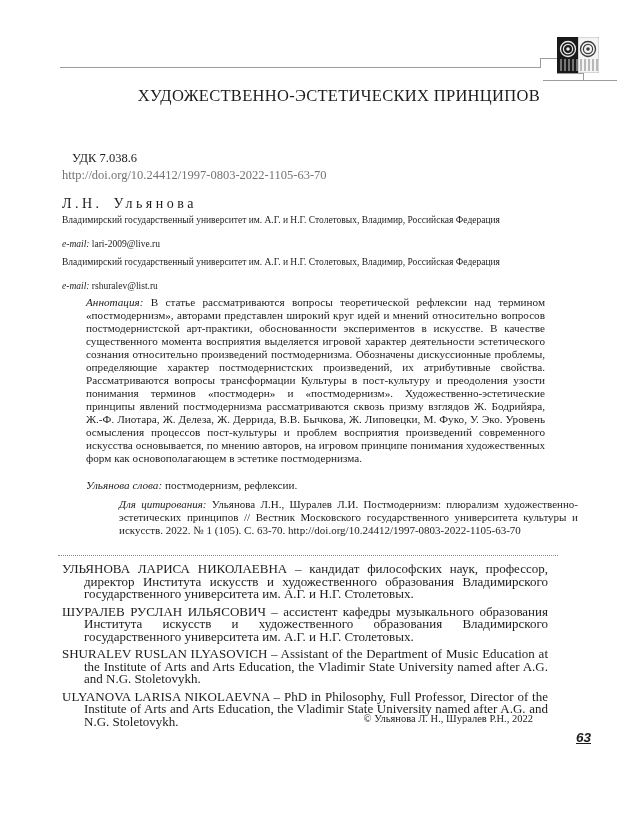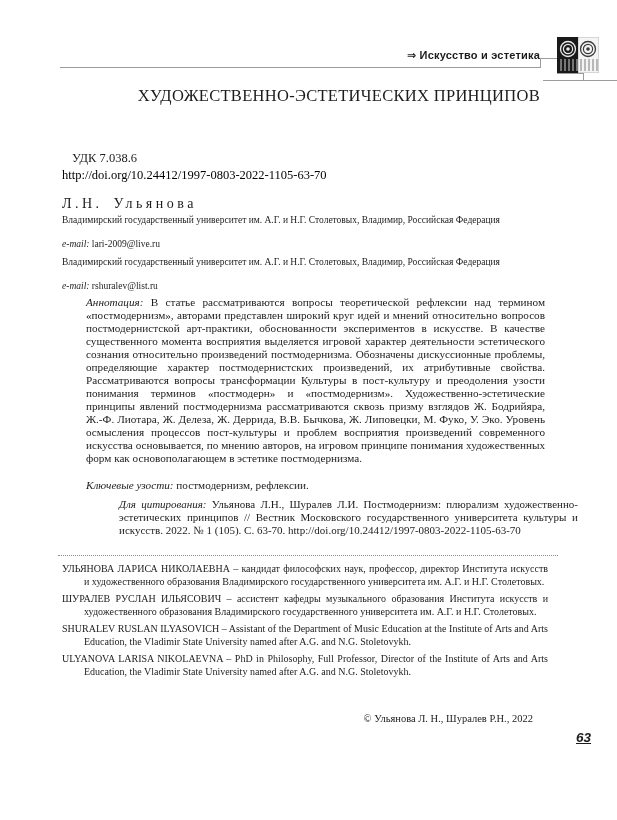--- a/index.html
+++ b/index.html
@@ -25,57 +25,56 @@
 
   
   .title-block { position:absolute; top:86px; left:70px; width:470px; text-align:right; }
   .title-line { font-size:16.5px; letter-spacing:0.3px; line-height:20px; white-space:nowrap; }
   .title-initial {
     font-family:"DejaVu Serif",serif; font-style:italic;
     font-size:42px; line-height:0; position:relative; top:5px; letter-spacing:0;
   }
 
   .udc { position:absolute; top:151px; left:72px; font-size:12.5px; }
-  .doi { position:absolute; top:168px; left:62px; font-size:12.5px; color:#000000; text-decoration:none; }
+  .doi { position:absolute; top:168px; left:62px; font-size:12.5px; color:#737373; text-decoration:none; }
 
   
   .author { position:absolute; left:62px; width:484px; }
   .author-1 { top:196px; }
   .author-2 { top:254px; }
   .author-name { font-size:14px; font-weight:normal; letter-spacing:3.5px; word-spacing:4px; }
   .author-affil { font-size:9.5px; margin-top:3px; }
   .author-email { font-size:9.5px; margin-top:14px; }
   .it { font-style:italic; }
   .email-link { color:#1c1c1c; text-decoration:none; }
 
   
   .abstract  { position:absolute; top:296px; left:86px; width:459px; font-size:11.2px; line-height:13px; text-align:justify; }
   .keywords  { position:absolute; top:479px; left:86px; width:459px; font-size:11.2px; line-height:13px; }
   .citation  { position:absolute; top:498px; left:86px; width:459px; font-size:11px; line-height:13px; text-align:justify;margin-left:33px; }
 
   .dotted-rule { position:absolute; top:555px; left:58px; width:500px; height:0; border-top:1px dotted #8a8a8a; }
 
   
-  .bios { position:absolute; top:563px; left:62px; width:486px; font-size:10px; line-height:12.5px; }
+  .bios { position:absolute; top:563px; left:62px; width:486px; font-size:13px; line-height:12.5px; }
   .bio  { text-indent:-22px; padding-left:22px; margin:0 0 5px 0; text-align:justify; }
 
   
   .copyright { position:absolute; top:713px; left:62px; width:471px; text-align:right; font-size:10.5px; }
   .page-number {
     position:absolute; top:730px; left:576px;
     font-family:"Liberation Sans","DejaVu Sans",sans-serif;
     font-weight:bold; font-style:italic; font-size:13.5px;text-decoration:underline;
   }
 </style>
 </head>
 <body>
 
 <div class="page">
 
-  <div class="header-label">⇒ Искусство и эстетика</div>
   <div class="hline rule-main"></div>
   <div class="hline rule-step-v"></div>
   <div class="hline rule-step-h"></div>
   <div class="hline rule-icon-bottom"></div>
   <div class="hline rule-step-v2"></div>
   <div class="hline rule-bottom"></div>
 
   <div class="icon-box">
     <svg width="42" height="36" viewBox="0 0 42 36" aria-hidden="true">
       <rect x="0" y="0" width="21" height="36" fill="#1a1a1a"></rect>
@@ -104,21 +103,21 @@
     <div class="author-email"><span class="it">e-mail:</span> <a class="email-link" href="#">lari-2009@live.ru</a></div>
   </div>
 
   <div class="author author-2">
     <div class="author-affil">Владимирский государственный университет им. А.Г. и Н.Г. Столетовых, Владимир, Российская Федерация</div>
     <div class="author-email"><span class="it">e-mail:</span> <a class="email-link" href="#">rshuralev@list.ru</a></div>
   </div>
 
   <div class="abstract"><span class="it">Аннотация:</span> <span>В статье рассматриваются вопросы теоретической рефлексии над термином «постмодернизм», авторами представлен широкий круг идей и мнений относительно вопросов постмодернистской арт-практики, обоснованности экспериментов в искусстве. В качестве существенного момента восприятия выделяется игровой характер деятельности эстетического сознания относительно произведений постмодернизма. Обозначены дискуссионные проблемы, определяющие характер постмодернистских произведений, их атрибутивные свойства. Рассматриваются вопросы трансформации Культуры в пост-культуру и преодоления узости понимания терминов «постмодерн» и «постмодернизм». Художественно-эстетические принципы явлений постмодернизма рассматриваются сквозь призму взглядов Ж. Бодрийяра, Ж.-Ф. Лиотара, Ж. Делеза, Ж. Деррида, В.В. Бычкова, Ж. Липовецки, М. Фуко, У. Эко. Уровень осмысления процессов пост-культуры и проблем восприятия произведений современного искусства основывается, по мнению авторов, на игровом принципе понимания художественных форм как основополагающем в эстетике постмодернизма.</span></div>
 
-  <div class="keywords"><span class="it">Ключевые узости:</span> <span>постмодернизм, рефлексии.</span></div>
+  <div class="keywords"><span class="it">Ульянова слова:</span> <span>постмодернизм, рефлексии.</span></div>
 
   <div class="citation"><span class="it">Для цитирования:</span> <span>Ульянова Л.Н., Шуралев Л.И. Постмодернизм: плюрализм художественно-эстетических принципов // Вестник Московского государственного университета культуры и искусств. 2022. № 1 (105). С. 63-70. http://doi.org/10.24412/1997-0803-2022-1105-63-70</span></div>
 
   <div class="dotted-rule"></div>
 
   <div class="bios">
     <p class="bio"><span>УЛЬЯНОВА ЛАРИСА НИКОЛАЕВНА</span> <span>– кандидат философских наук, профессор, директор Института искусств и художественного образования Владимирского государственного университета им. А.Г. и Н.Г. Столетовых.</span></p>
     <p class="bio"><span>ШУРАЛЕВ РУСЛАН ИЛЬЯСОВИЧ</span> <span>– ассистент кафедры музыкального образования Института искусств и художественного образования Владимирского государственного университета им. А.Г. и Н.Г. Столетовых.</span></p>
     <p class="bio"><span>SHURALEV RUSLAN ILYASOVICH</span> <span>– Assistant of the Department of Music Education at the Institute of Arts and Arts Education, the Vladimir State University named after A.G. and N.G. Stoletovykh.</span></p>
     <p class="bio"><span>ULYANOVA LARISA NIKOLAEVNA</span> <span>– PhD in Philosophy, Full Professor, Director of the Institute of Arts and Arts Education, the Vladimir State University named after A.G. and N.G. Stoletovykh.</span></p>

